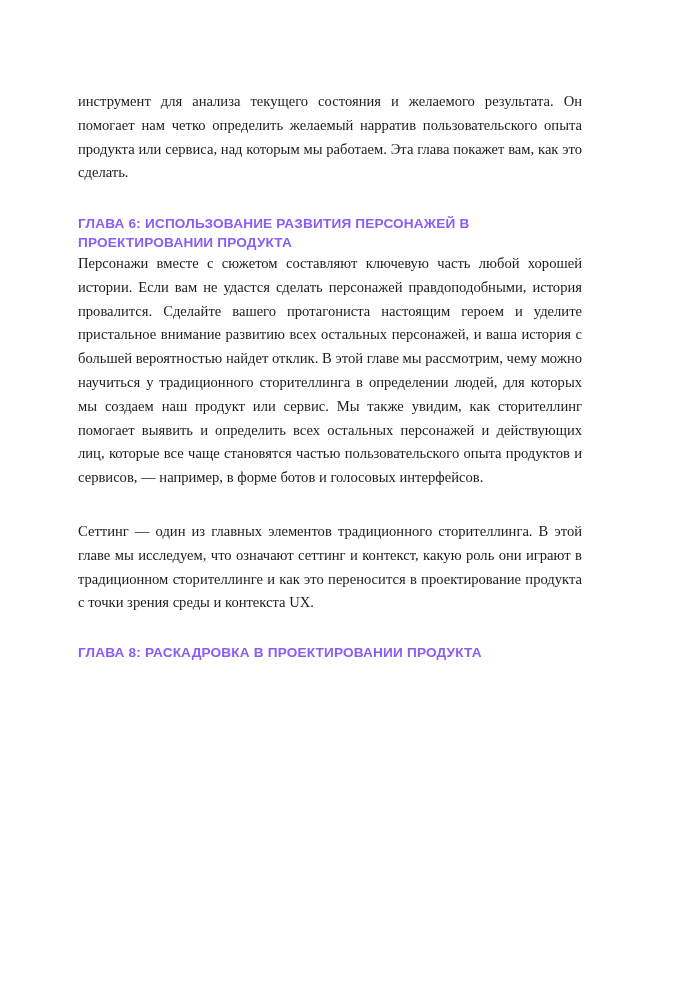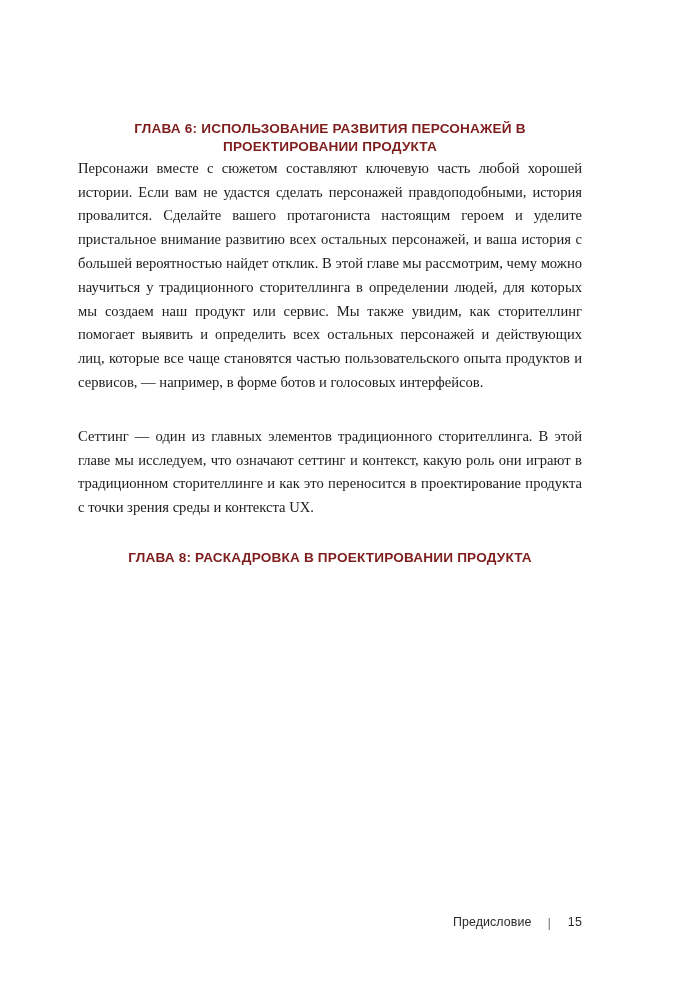--- a/index.html
+++ b/index.html
@@ -32,24 +32,24 @@
     margin: 0;
     hyphens: manual;
     -webkit-hyphens: manual;
   }
   h2.chapter-heading {
     font-family: "Liberation Sans", "DejaVu Sans", sans-serif;
     font-size: 13.6px;
     font-weight: bold;
     letter-spacing: 0.18px;
     line-height: 18.4px;
-    color: #7f1d1d;
+    color: #8b5cf6;
     margin: 0;
     text-transform: uppercase;
-    text-align: center;
+    text-align: left;
   }
   .block { margin: 0; }
   .block-heading { margin-top: 30px; }
   .block-heading-tight { margin-top: 29px; }
   .para-after-heading { margin-top: 11px; }
   .footer {
     position: absolute;
     left: 78px;
     top: 915px;
     width: 504px;
@@ -78,38 +78,34 @@
     letter-spacing: 0.2px;
   }
 </style>
 </head>
 <body>
 
 <div class="page">
 
   <div class="content">
 
+    <p class="body-text">инструмент для анализа текущего состояния и желаемого результата. Он помогает нам четко определить желаемый нарратив пользовательского опыта продукта или сервиса, над которым мы работаем. Эта глава покажет вам, как это сделать.</p>
 
     <div class="block block-heading">
       <h2 class="chapter-heading">ГЛАВА 6: ИСПОЛЬЗОВАНИЕ РАЗВИТИЯ ПЕРСОНАЖЕЙ В ПРОЕКТИРОВАНИИ ПРОДУКТА</h2>
       <p class="body-text para-after-heading">Персонажи вместе с сюжетом составляют ключевую часть любой хорошей истории. Если вам не удастся сделать персонажей правдоподобными, история провалится. Сделайте вашего протагониста настоящим героем и уделите пристальное внимание развитию всех остальных персонажей, и ваша история с большей вероятностью найдет отклик. В этой главе мы рассмотрим, чему можно научиться у традиционного сторителлинга в определении людей, для которых мы создаем наш продукт или сервис. Мы также увидим, как сторителлинг помогает выявить и определить всех остальных персонажей и действующих лиц, которые все чаще становятся частью пользовательского опыта продуктов и сервисов, — например, в форме ботов и голосовых интерфейсов.</p>
     </div>
 
     <div class="block block-heading">
       <p class="body-text para-after-heading">Сеттинг — один из главных элементов традиционного сторителлинга. В этой главе мы исследуем, что означают сеттинг и контекст, какую роль они играют в традиционном сторителлинге и как это переносится в проектирование продукта с точки зрения среды и контекста UX.</p>
     </div>
 
     <div class="block block-heading-tight">
       <h2 class="chapter-heading">ГЛАВА 8: РАСКАДРОВКА В ПРОЕКТИРОВАНИИ ПРОДУКТА</h2>
     </div>
 
     <div class="block block-heading-tight">
     </div>
 
   </div>
 
-  <div class="footer">
-    <span class="footer-label">Предисловие</span>
-    <span class="footer-sep">|</span>
-    <span class="footer-page">15</span>
-  </div>
 
 </div>
 
 </body></html>

